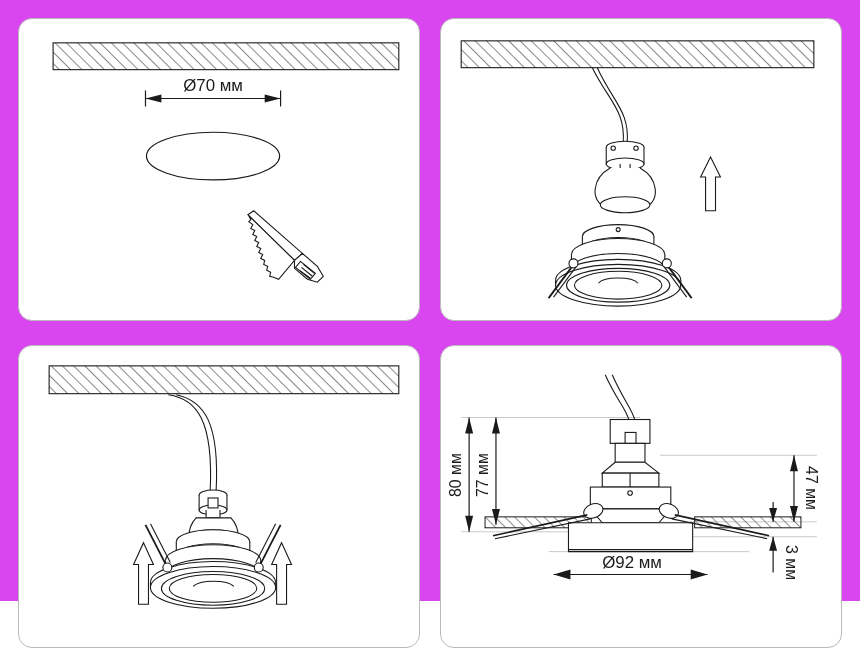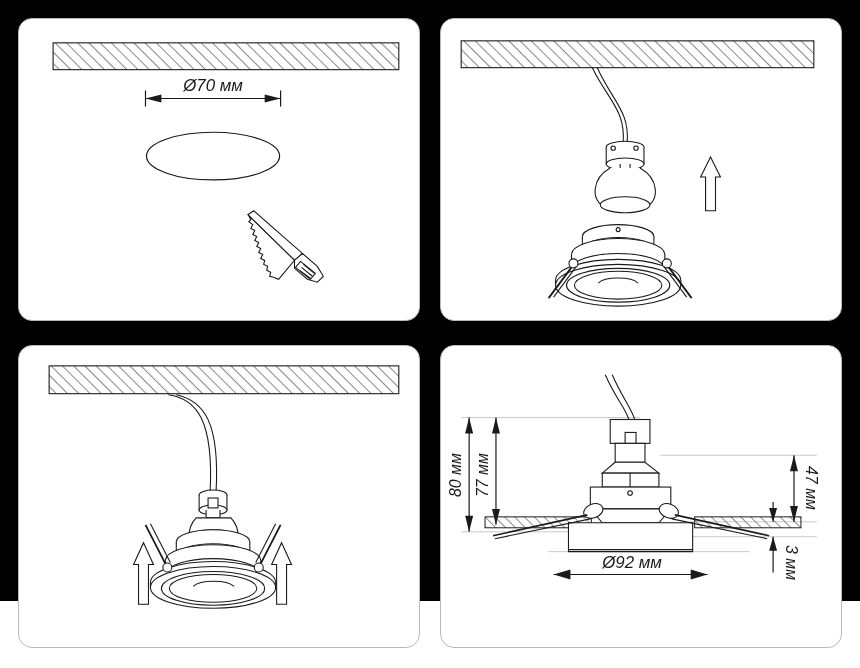--- a/index.html
+++ b/index.html
@@ -10,22 +10,21 @@
   body {
     width: 860px;
     height: 668px;
     font-family: "Liberation Sans", sans-serif;
     overflow: hidden;
   }
   #sheet {
     position: relative;
     width: 860px;
     height: 601px;
-    background: #000000;
-    font-style: italic;
+    background: #d946ef;
   }
   .panel {
     position: absolute;
     box-sizing: border-box;
     border: 1px solid #b9b9b9;
     border-radius: 14px;
     background: #ffffff;
     overflow: hidden;
   }
   #panel-1 { left: 18px;  top: 18px;  width: 402px; height: 303px; }

